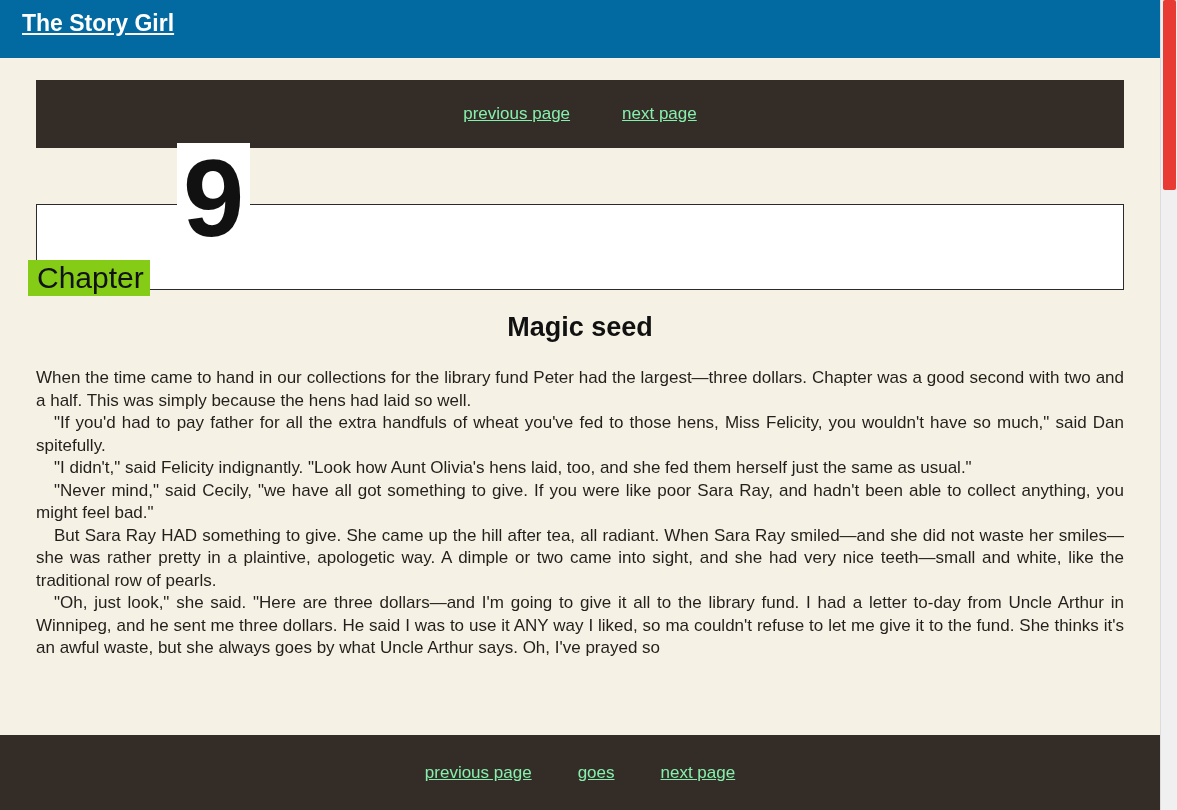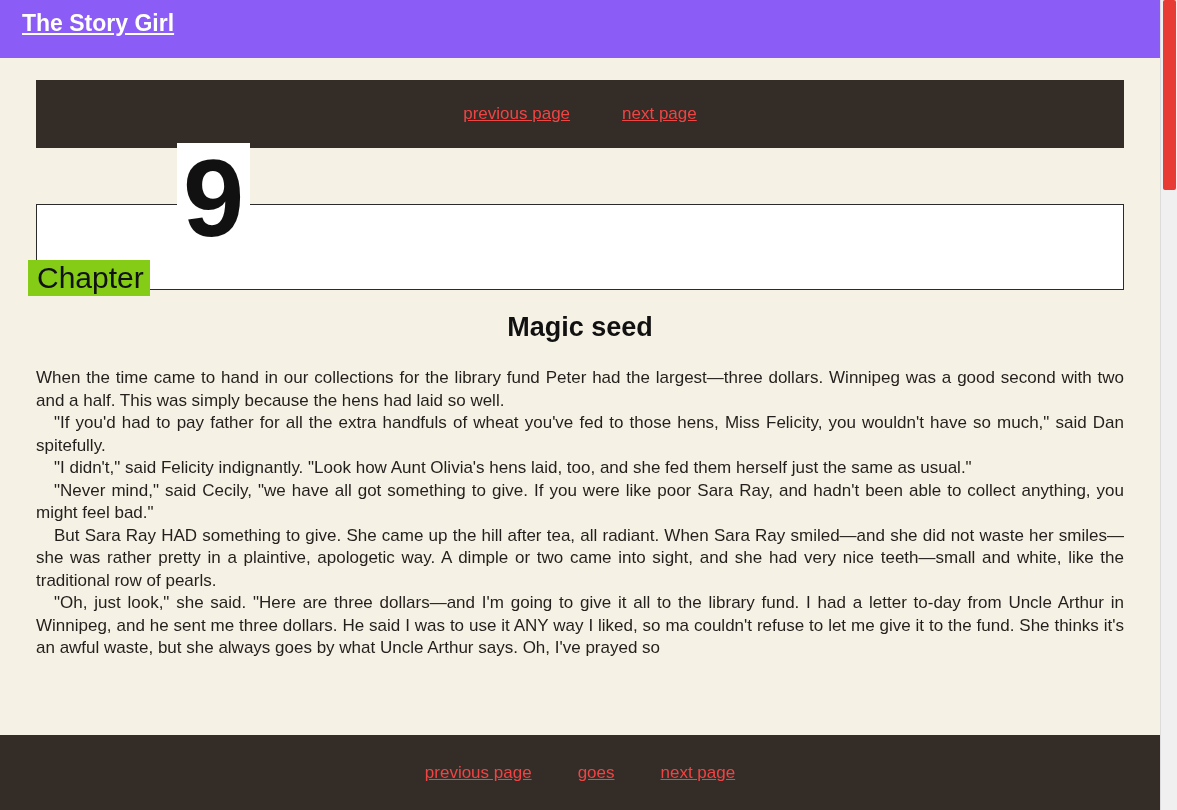--- a/index.html
+++ b/index.html
@@ -24,21 +24,21 @@
     position: absolute;
     left: 0;
     top: 0;
     width: 1160px;
     height: 810px;
     background: #f5f1e4;
   }
 
   
   .book-header {
-    background: #8b5cf6;
+    background: #0369a1;
     color: #ffffff;
     padding: 10px 0 12px 22px;
     height: 58px;
     box-sizing: border-box;
   }
   .book-title {
     font-size: 23px;
     font-weight: bold;
     text-decoration: underline;
     line-height: 27px;
@@ -58,21 +58,21 @@
   }
   .topnav {
     background: #332c27;
     height: 68px;
     display: flex;
     align-items: center;
     justify-content: center;
     gap: 52px;
   }
   .topnav a, .bottomnav a {
-    color: #ef4444;
+    color: #86efac;
     text-decoration: underline;
     font-size: 17px;
   }
 
   
   .content {
     padding: 0 36px;
     margin-top: 56px;
     position: relative;
   }
@@ -189,21 +189,21 @@
     </div>
 
     <div class="content">
       <div class="chapter-box">
         <span class="chapter-label">Chapter</span>
         <span class="chapter-number">9</span>
       </div>
       <h2 class="chapter-title">Magic seed</h2>
 
       <div class="body-text">
-        <p class="first">When the time came to hand in our collections for the library fund Peter had the largest—three dollars. Winnipeg was a good second with two and a half. This was simply because the hens had laid so well.</p>
+        <p class="first">When the time came to hand in our collections for the library fund Peter had the largest—three dollars. Chapter was a good second with two and a half. This was simply because the hens had laid so well.</p>
         <p>"If you'd had to pay father for all the extra handfuls of wheat you've fed to those hens, Miss Felicity, you wouldn't have so much," said Dan spitefully.</p>
         <p>"I didn't," said Felicity indignantly. "Look how Aunt Olivia's hens laid, too, and she fed them herself just the same as usual."</p>
         <p>"Never mind," said Cecily, "we have all got something to give. If you were like poor Sara Ray, and hadn't been able to collect anything, you might feel bad."</p>
         <p>But Sara Ray HAD something to give. She came up the hill after tea, all radiant. When Sara Ray smiled—and she did not waste her smiles—she was rather pretty in a plaintive, apologetic way. A dimple or two came into sight, and she had very nice teeth—small and white, like the traditional row of pearls.</p>
         <p>"Oh, just look," she said. "Here are three dollars—and I'm going to give it all to the library fund. I had a letter to-day from Uncle Arthur in Winnipeg, and he sent me three dollars. He said I was to use it ANY way I liked, so ma couldn't refuse to let me give it to the fund. She thinks it's an awful waste, but she always goes by what Uncle Arthur says. Oh, I've prayed so</p>
       </div>
     </div>
 
     <div class="bottomnav">
       <a href="#">previous page</a>

